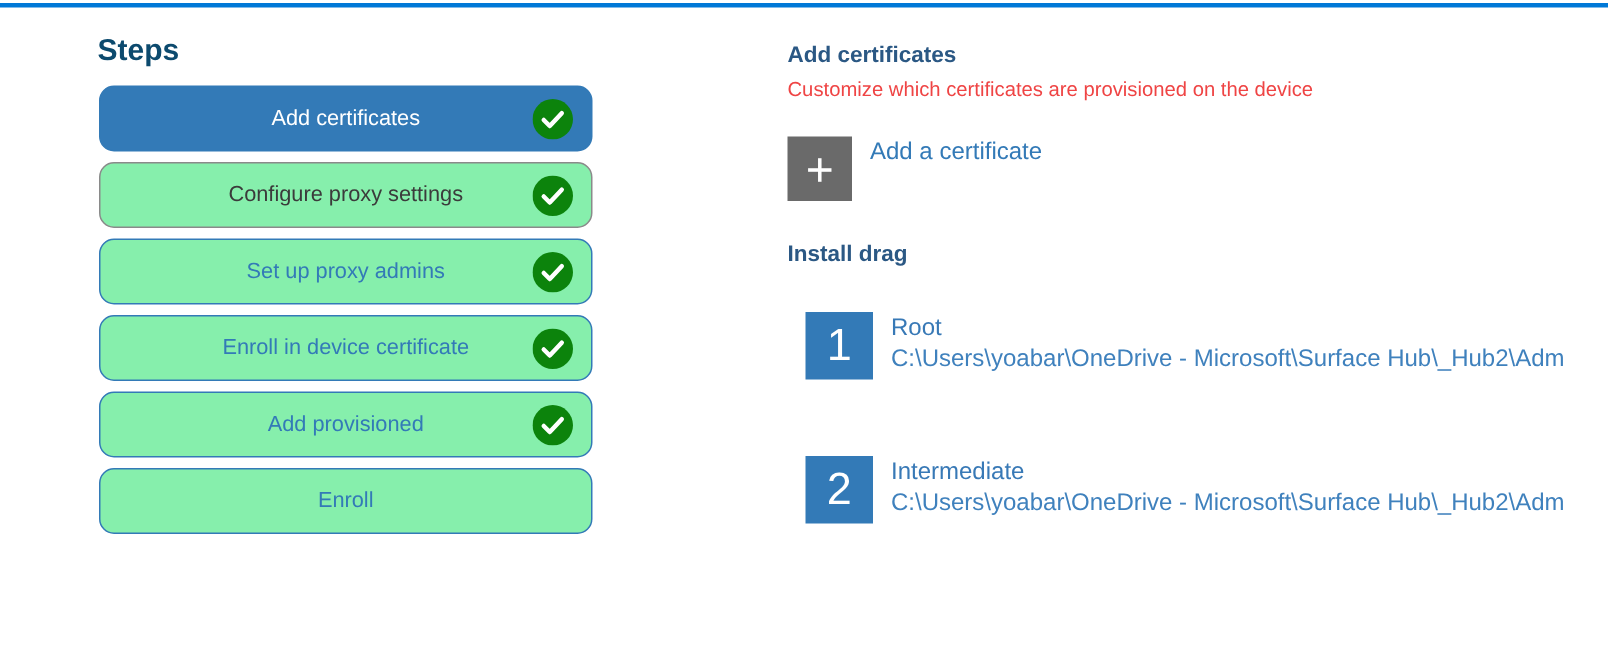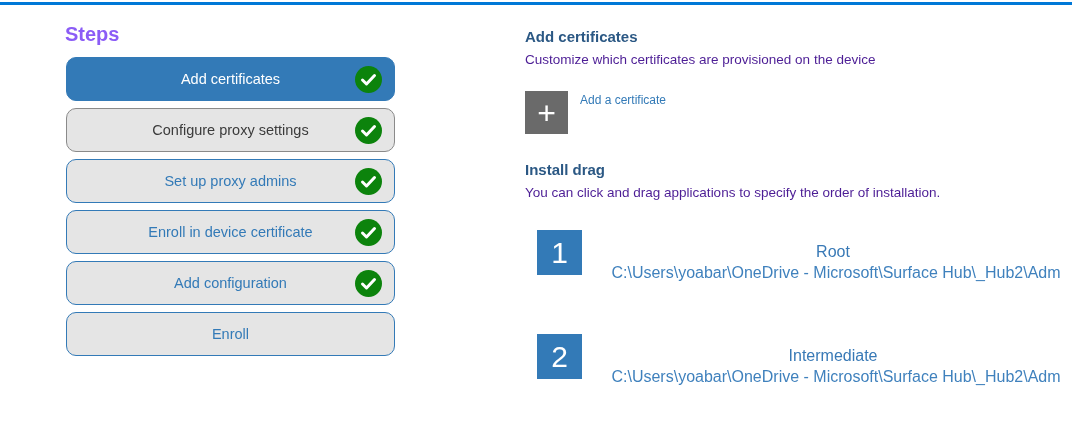--- a/index.html
+++ b/index.html
@@ -8,71 +8,71 @@
     width: 1072px; height: 443px; overflow: hidden; position: relative;
     -webkit-font-smoothing: antialiased;
   }
   .top-line {
     position: absolute; top: 2px; left: 0; width: 1072px; height: 3px;
     background: #0078d7;
   }
   
   .steps-title {
     position: absolute; left: 65px; top: 23px;
-    font-size: 20px; font-weight: bold; color: #8b5cf6;
+    font-size: 20px; font-weight: bold; color: #0c4a6e;
   }
   .steps-list { position: absolute; left: 66px; top: 57px; width: 329px; }
   .step-btn {
     position: relative; box-sizing: border-box;
     width: 329px; height: 44px; margin-bottom: 7px;
     border-radius: 10px; border: 1px solid #337ab7;
-    background: #e5e5e5; color: #337ab7;
+    background: #86efac; color: #337ab7;
     display: flex; align-items: center; justify-content: center;
     font-size: 14.5px; cursor: pointer;
   }
   .step-btn.active {
     background: #337ab7; border-color: #337ab7; color: #ffffff;
   }
   .step-btn.neutral {
     border-color: #8a8a8a; color: #3b3b3b;
   }
   .step-check {
     position: absolute; right: 12px; top: 50%; margin-top: -13.5px;
     width: 27px; height: 27px; display: block;
   }
   
   .content { position: absolute; left: 525px; top: 28px; width: 547px; }
   .section-heading {
     font-size: 15px; font-weight: bold; color: #2b5884; margin: 0 0 7px 0;
   }
   .section-desc {
-    font-size: 13.5px; color: #4c1d95; margin: 0;
+    font-size: 13.5px; color: #ef4444; margin: 0;
   }
   .add-cert-row {
     margin-top: 24px; display: flex; align-items: flex-start; cursor: pointer;
   }
   .plus-square {
     width: 43px; height: 43px; background: #6a6a6a; color: #ffffff;
     display: flex; align-items: center; justify-content: center;
     font-size: 32px; font-weight: 300; line-height: 1; user-select: none;
   }
   .add-cert-label {
-    margin-left: 12px; margin-top: 2px; font-size: 12px; color: #337ab7;
+    margin-left: 12px; margin-top: 2px; font-size: 16px; color: #337ab7;
   }
   .install-order { margin-top: 27px; }
   .install-items { margin-top: 30px; margin-left: 12px; }
   .install-item {
     display: flex; align-items: flex-start; margin-bottom: 51px; cursor: grab;
   }
   .num-square {
     flex: 0 0 auto; width: 45px; height: 45px; background: #337ab7;
     color: #ffffff; font-size: 30px; font-weight: 300;
     display: flex; align-items: center; justify-content: center; line-height: 1;
   }
-  .install-text { margin-left: 12px; min-width: 0; margin-top: 11px; text-align: center; }
+  .install-text { margin-left: 12px; min-width: 0; margin-top: 0; }
   .install-name { font-size: 16px; color: #3879b6; line-height: 21px; }
   .install-path {
     font-size: 16px; color: #3f81bd; line-height: 21px;
     white-space: nowrap; overflow: hidden; width: 484px;
   }
 </style>
 </head>
 <body>
 
 <div class="top-line"></div>
@@ -107,21 +107,21 @@
 
   <div class="step-btn">
     <span>Enroll in device certificate</span>
     <svg class="step-check" viewBox="0 0 27 27">
       <circle cx="13.5" cy="13.5" r="13.5" fill="#0c830c"></circle>
       <path d="M7.5 14l4 4 8-8.5" stroke="#ffffff" stroke-width="3" fill="none" stroke-linecap="round" stroke-linejoin="round"></path>
     </svg>
   </div>
 
   <div class="step-btn">
-    <span>Add configuration</span>
+    <span>Add provisioned</span>
     <svg class="step-check" viewBox="0 0 27 27">
       <circle cx="13.5" cy="13.5" r="13.5" fill="#0c830c"></circle>
       <path d="M7.5 14l4 4 8-8.5" stroke="#ffffff" stroke-width="3" fill="none" stroke-linecap="round" stroke-linejoin="round"></path>
     </svg>
   </div>
 
 
   <div class="step-btn">
     <span>Enroll</span>
   </div>
@@ -133,21 +133,20 @@
   <div class="section-heading">Add certificates</div>
   <p class="section-desc">Customize which certificates are provisioned on the device</p>
 
   <div class="add-cert-row">
     <div class="plus-square">+</div>
     <div class="add-cert-label">Add a certificate</div>
   </div>
 
   <div class="install-order">
     <div class="section-heading">Install drag</div>
-    <p class="section-desc">You can click and drag applications to specify the order of installation.</p>
 
     <div class="install-items">
 
       <div class="install-item">
         <div class="num-square">1</div>
         <div class="install-text">
           <div class="install-name">Root</div>
           <div class="install-path">C:\Users\yoabar\OneDrive - Microsoft\Surface Hub\_Hub2\Adm</div>
         </div>
       </div>

